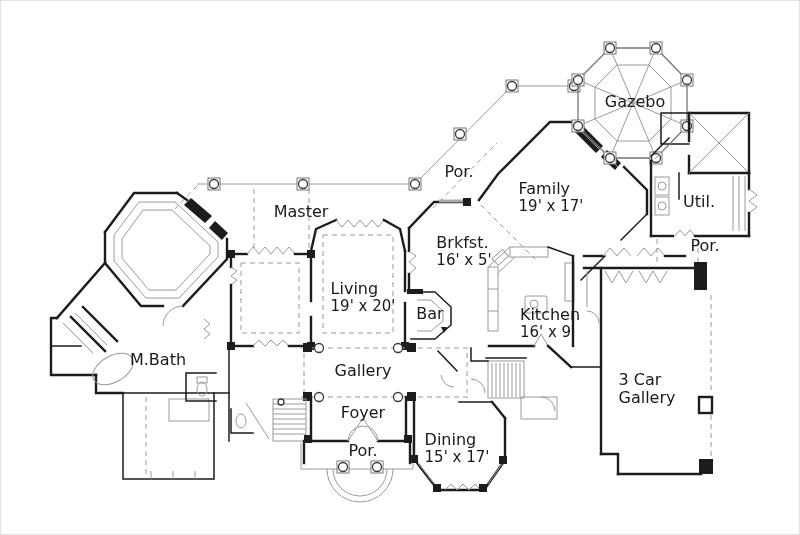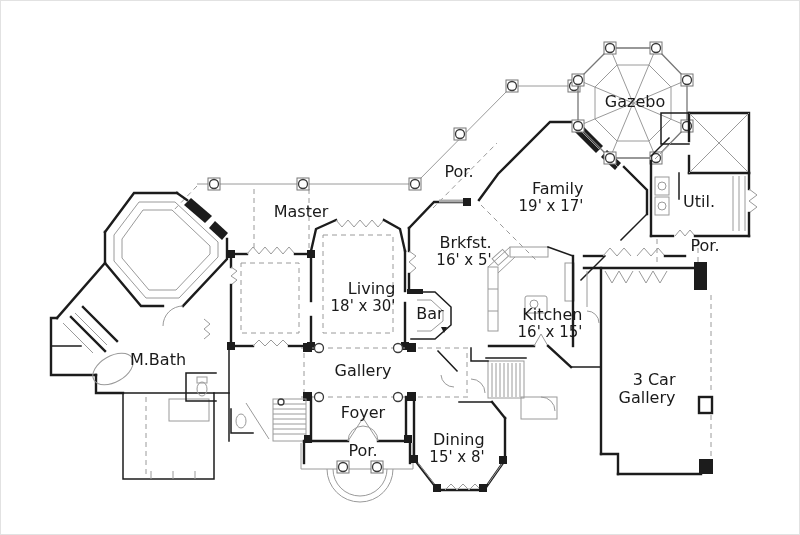--- a/index.html
+++ b/index.html
@@ -11,21 +11,21 @@
   .w  {stroke:var(--wall,#1c1c1c);stroke-width:2.4;fill:none;stroke-linecap:square;}
   .w2 {stroke:var(--wall,#1c1c1c);stroke-width:1.5;fill:none;stroke-linecap:square;}
   .d  {stroke:var(--detail,#9a9a9a);stroke-width:1;fill:none;}
   .d2 {stroke:#777;stroke-width:1.3;fill:none;}
   .dd {stroke:var(--detail,#9a9a9a);stroke-width:1;fill:none;stroke-dasharray:5 4;}
   .gray {stroke:#aaa;stroke-width:3;fill:none;}
   .fw {fill:var(--wall,#1c1c1c);stroke:none;}
   .col rect{fill:#fff;stroke:#777;stroke-width:1;}
   .col circle{fill:#fff;stroke:#3a3a3a;stroke-width:1.3;}
   
-  .lbl{position:absolute;transform:translate(-50%,-50%);text-align:right;
+  .lbl{position:absolute;transform:translate(-50%,-50%);text-align:left;
        color:var(--label,#1a1a1a);white-space:nowrap;line-height:1.1;}
   .nm{display:block;font-size:16px;}
   .dim{display:block;font-size:15px;}
 </style>
 </head>
 <body>
 
 <div id="plan">
 
 <svg width="798" height="533" viewBox="0 0 798 533">
@@ -379,21 +379,21 @@
 </svg>
 
 <div class="lbl" style="left:300px;top:211px">
   <span class="nm">Master</span>
 </div>
 <div class="lbl" style="left:458px;top:171px">
   <span class="nm">Por.</span>
 </div>
 <div class="lbl" style="left:362px;top:296px">
   <span class="nm">Living</span>
-  <span class="dim">18' x 30'</span>
+  <span class="dim">19' x 20'</span>
 </div>
 <div class="lbl" style="left:463px;top:250px">
   <span class="nm">Brkfst.</span>
   <span class="dim">16' x 5'</span>
 </div>
 <div class="lbl" style="left:550px;top:196px">
   <span class="nm">Family</span>
   <span class="dim">19' x 17'</span>
 </div>
 <div class="lbl" style="left:634px;top:101px">
@@ -403,36 +403,36 @@
   <span class="nm">Util.</span>
 </div>
 <div class="lbl" style="left:704px;top:245px">
   <span class="nm">Por.</span>
 </div>
 <div class="lbl" style="left:429px;top:313px">
   <span class="nm">Bar</span>
 </div>
 <div class="lbl" style="left:549px;top:322px">
   <span class="nm">Kitchen</span>
-  <span class="dim">16' x 15'</span>
+  <span class="dim">16' x 9'</span>
 </div>
 <div class="lbl" style="left:157px;top:359px">
   <span class="nm">M.Bath</span>
 </div>
 <div class="lbl" style="left:362px;top:370px">
   <span class="nm">Gallery</span>
 </div>
 <div class="lbl" style="left:362px;top:412px">
   <span class="nm">Foyer</span>
 </div>
 <div class="lbl" style="left:362px;top:450px">
   <span class="nm">Por.</span>
 </div>
 <div class="lbl" style="left:456px;top:447px">
   <span class="nm">Dining</span>
-  <span class="dim">15' x 8'</span>
+  <span class="dim">15' x 17'</span>
 </div>
 <div class="lbl" style="left:646px;top:388px">
   <span class="nm">3 Car</span>
   <span class="nm">Gallery</span>
 </div>
 
 </div>
 
 </body></html>

